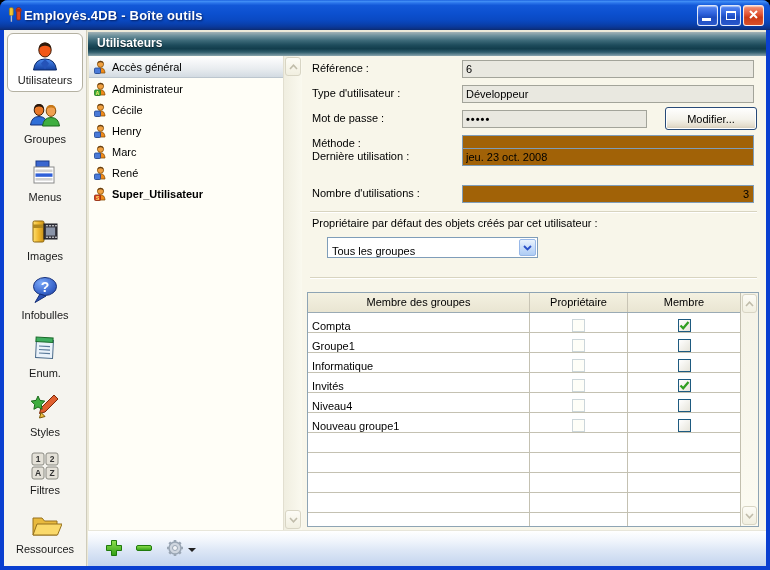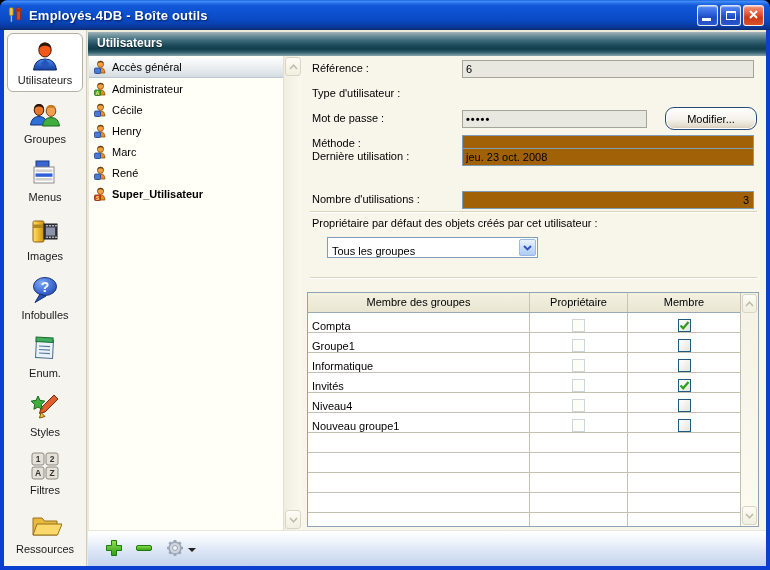--- a/index.html
+++ b/index.html
@@ -2,21 +2,21 @@
 <html><head>
 <meta charset="utf-8">
 <style>
   * { margin:0; padding:0; box-sizing:border-box; }
   html,body { width:770px; height:570px; }
   body { position:relative; overflow:hidden; font-family:"Liberation Sans",sans-serif; font-size:11px; background:#000; }
 
   .window { position:absolute; inset:0; background:#0a3fd0; border-radius:8px 8px 0 0; overflow:hidden; }
 
   
-  .titlebar { position:absolute; left:0; right:0; top:0; height:30px; display:flex; align-items:center; padding:0 6px; gap:5px;
+  .titlebar { position:absolute; left:0; right:0; top:0; height:30px; display:flex; align-items:center; padding:0 6px; 
     background:linear-gradient(180deg,#1e64e0 0%,#3f8cf4 5%,#2a74ea 10%,#1258d8 18%,#0c50cf 45%,#0a4ac4 65%,#0942b2 78%,#0a3a9e 88%,#0c3184 96%,#0a2a70 100%); }
   .title-icon { width:18px; height:18px; display:flex; }
   .title-text { color:#fff; font-weight:bold; font-size:13px; text-shadow:1px 1px 2px rgba(0,0,30,.6); letter-spacing:.2px; }
   .tb-buttons { margin-left:auto; display:flex; gap:2px; }
   .tb-btn { width:21px; height:21px; border-radius:3px; border:1px solid rgba(255,255,255,.85); position:relative;
     background:linear-gradient(180deg,#5a8af4 0%,#2e62dc 40%,#1d4cc0 60%,#2a58cc 100%);
     box-shadow:inset 0 1px 1px rgba(255,255,255,.5); display:flex; align-items:center; justify-content:center; }
   .tb-btn.close { background:linear-gradient(180deg,#f49578 0%,#e4593a 40%,#cc3a16 60%,#d8502a 100%); }
   .glyph-min { position:absolute; left:4px; bottom:4px; width:9px; height:3px; background:#fff; }
   .glyph-max { width:10px; height:9px; border:1px solid #fff; border-top:2px solid #fff; }
@@ -55,21 +55,21 @@
 
   
   .right-panel { position:absolute; left:214px; top:26px; right:0; bottom:36px; background:#f8f6ea; }
   .frow { position:absolute; left:10px; right:12px; height:20px; }
   .frow label { position:absolute; left:0; top:2px; color:#000; }
   .fld { position:absolute; left:150px; right:0; height:18px; font-family:inherit; font-size:11px; padding:0 3px; outline:none; }
   .fld.ro { background:#e9e8e0; border:1px solid #a3a49a; color:#000; }
   .fld.ed { background:#a16207; border:1px solid #7f9db9; color:#000; }
   .fld.pwd { right:auto; width:185px; letter-spacing:1px; font-weight:bold; }
   .fld.num { text-align:right; padding-right:4px; }
-  .modify-btn { position:absolute; left:363px; top:51px; width:92px; height:23px; border:1px solid #284a78; border-radius:9px;
+  .modify-btn { position:absolute; left:363px; top:51px; width:92px; height:23px; border:1px solid #284a78; border-radius:3px;
     background:linear-gradient(180deg,#ffffff 0%,#f4f2ea 55%,#e4ddcd 85%,#d0c7b2 100%); font-family:inherit; font-size:11px; color:#000;
     box-shadow:inset 0 0 0 1px #fff; }
   .divider { position:absolute; left:8px; right:9px; height:2px; border-top:1px solid #d8d4c0; border-bottom:1px solid #fff; }
   .d1 { top:155px; } .d2 { top:221px; }
   .owner-label { position:absolute; left:10px; top:161px; color:#000; }
   .combo { position:absolute; left:25px; top:181px; width:211px; height:21px; background:#fff; border:1px solid #7f9db9;
     display:flex; align-items:flex-end; }
   .combo-value { flex:1; padding-left:4px; color:#000; }
   .combo-btn { width:17px; height:17px; margin:1px; border:1px solid #98b8e8; border-radius:2px;
     background:linear-gradient(180deg,#eaf3fd 0%,#cadef9 50%,#aeccf4 100%); display:flex; align-items:center; justify-content:center; }
@@ -370,35 +370,36 @@
       </div>
 
       <div class="right-panel">
 
         <div class="frow" style="top:4px">
           <label>Référence :</label>
           <input class="fld ro" readonly="" value="6" style="">
         </div>
         <div class="frow" style="top:29px">
           <label>Type d'utilisateur :</label>
+          <input class="fld ro" readonly="" value="Développeur" style="">
         </div>
         <div class="frow" style="top:54px">
           <label>Mot de passe :</label>
           <input class="fld ro pwd" readonly="" value="•••••" style="">
         </div>
         <button class="modify-btn">Modifier...</button>
         <div class="frow" style="top:79px">
           <label>Méthode :</label>
           <input class="fld ed" value="" style="">
         </div>
         <div class="frow" style="top:92px">
           <label>Dernière utilisation :</label>
           <input class="fld ed" value="jeu. 23 oct. 2008" style="">
         </div>
-        <div class="frow" style="top:135px">
+        <div class="frow" style="top:129px">
           <label>Nombre d'utilisations :</label>
           <input class="fld ed num" value="3" style="">
         </div>
 
         <div class="divider d1"></div>
         <div class="owner-label">Propriétaire par défaut des objets créés par cet utilisateur :</div>
         <div class="combo">
           <span class="combo-value">Tous les groupes</span>
           <span class="combo-btn">
             <svg width="9" height="6" viewBox="0 0 9 6">

